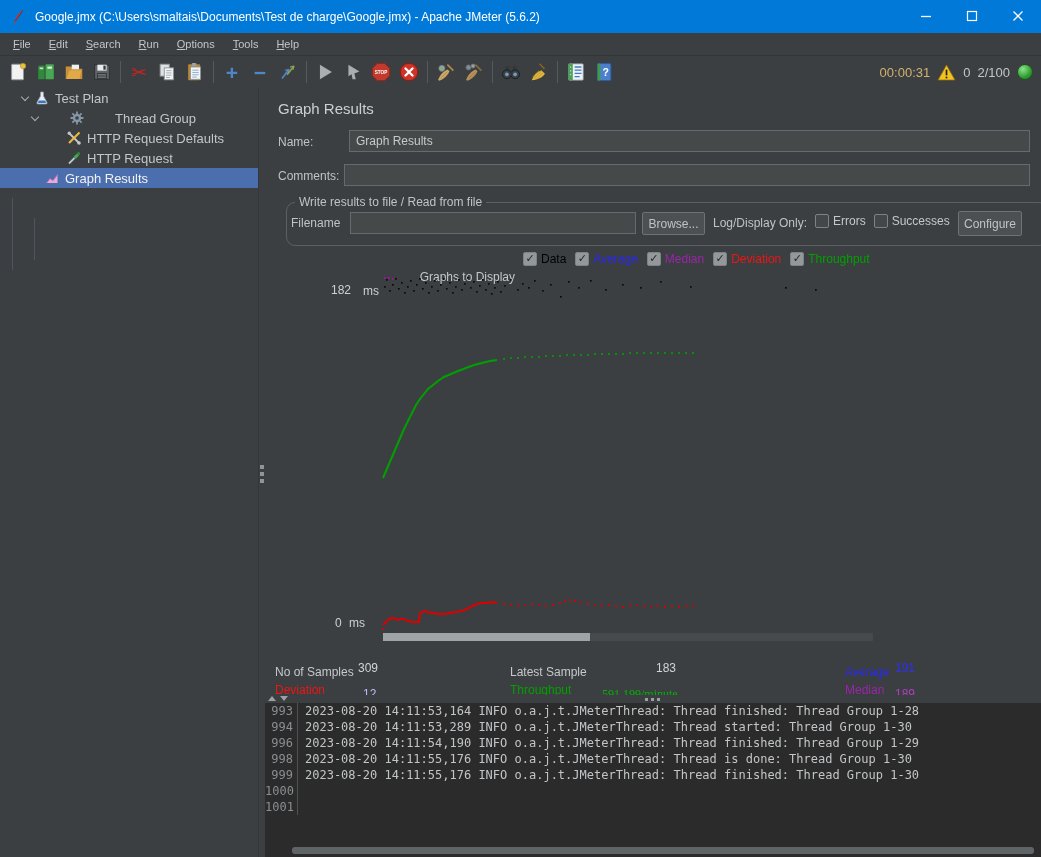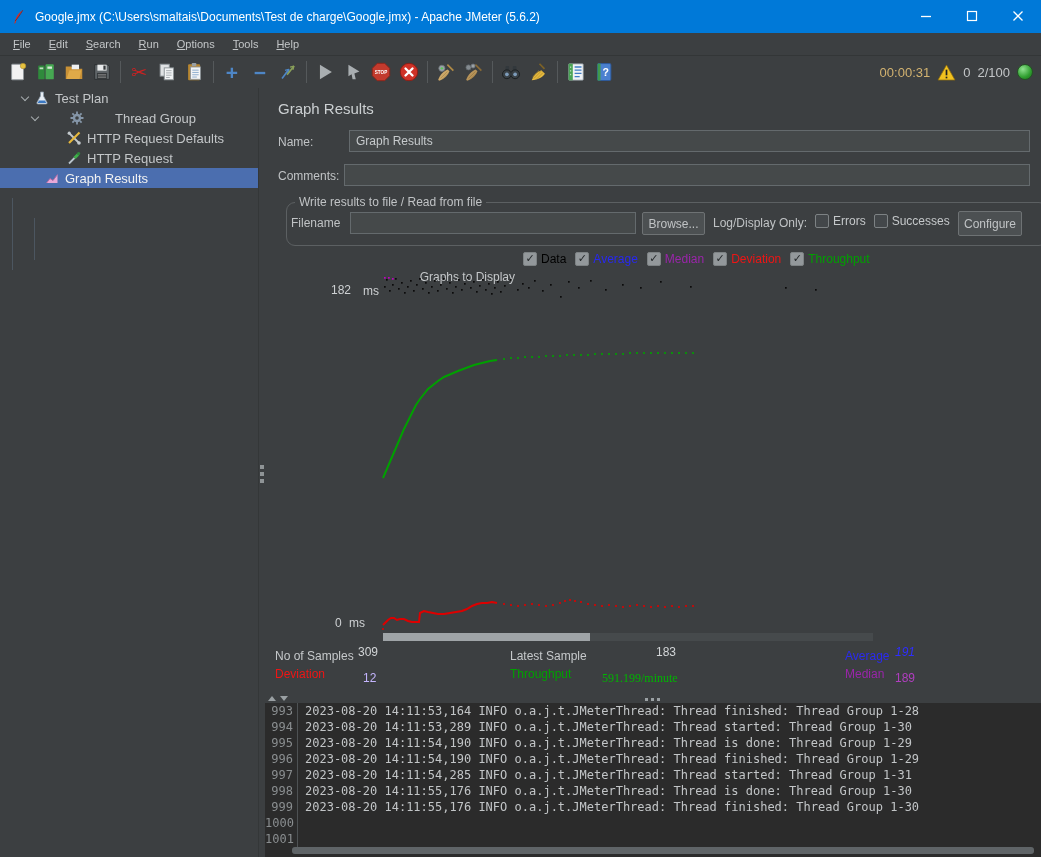--- a/index.html
+++ b/index.html
@@ -58,21 +58,21 @@
   .graphs-label{position:absolute;left:120px;top:2px;width:130px;text-align:right;font-size:12px;color:#c5c8ca;margin-top:18px;}
   .graph-cbs{position:absolute;left:258px;top:1px;display:flex;gap:9px;align-items:center;height:16px;}
   
   .graph-area{position:absolute;left:0;top:187px;width:776px;height:370px;}
   #chart-svg{position:absolute;left:5px;top:0;}
   .axis-label{position:absolute;font-size:12px;color:#ced1d3;}
   .h-scroll{position:absolute;left:118px;top:545px;width:490px;height:8px;background:#464a4c;}
   .h-scroll .thumb{position:absolute;left:0;top:0;width:207px;height:8px;background:#9fa4a7;}
   
   .stats{position:absolute;left:0;top:557px;right:0;height:46px;font-size:12px;}
-  .stat{position:absolute;white-space:nowrap;}
+  .stat{position:absolute;white-space:nowrap;margin-top:16px;}
   
   .h-splitter{position:absolute;left:0;top:607px;right:0;height:8px;background:#3c3f41;}
   .tri-up{position:absolute;left:3px;top:1px;width:0;height:0;border-left:4px solid transparent;border-right:4px solid transparent;border-bottom:5px solid #9aa0a3;}
   .tri-down{position:absolute;left:15px;top:1px;width:0;height:0;border-left:4px solid transparent;border-right:4px solid transparent;border-top:5px solid #9aa0a3;}
   .dots3{position:absolute;left:380px;top:3px;display:flex;gap:3px;}
   .dots3 i{width:3px;height:3px;background:#9aa0a3;display:block;}
   
   .log-panel{position:absolute;left:0;top:615px;right:0;bottom:0;background:#2b2b2b;font-family:"DejaVu Sans Mono","Liberation Mono",monospace;font-size:12px;overflow:hidden;}
   .log-line{height:16px;line-height:16px;display:flex;white-space:pre;}
   .log-num{width:28px;flex:none;text-align:right;color:#8a8e90;padding-right:4px;border-right:1px solid #4e5254;margin-right:7px;}
@@ -582,21 +582,21 @@
   <div class="h-scroll">
     <div class="thumb"></div>
   </div>
 
   <div class="stats" id="stats">
       <div class="stat" style="left: 10px; top: 4px; color: rgb(198, 201, 203);">No of Samples</div>
       <div class="stat" style="left: 93px; top: 0px; color: rgb(210, 213, 215);">309</div>
       <div class="stat" style="left: 245px; top: 4px; color: rgb(198, 201, 203);">Latest Sample</div>
       <div class="stat" style="left: 391px; top: 0px; color: rgb(210, 213, 215);">183</div>
       <div class="stat" style="left: 580px; top: 4px; color: rgb(42, 42, 240);">Average</div>
-      <div class="stat" style="left: 630px; top: 0px; color: rgb(46, 46, 255); font-style: italic;">191</div>
+      <div class="stat" style="left: 630px; top: 0px; color: rgb(46, 46, 255);">191</div>
       <div class="stat" style="left: 10px; top: 22px; color: rgb(238, 21, 21);">Deviation</div>
       <div class="stat" style="left: 98px; top: 26px; color: #c4b5fd;">12</div>
       <div class="stat" style="left: 245px; top: 22px; color: rgb(0, 160, 0);">Throughput</div>
       <div class="stat" style="left: 337px; top: 26px; color: rgb(0, 180, 0); font-family: Liberation Serif, serif;">591.199/minute</div>
       <div class="stat" style="left: 580px; top: 22px; color: rgb(154, 37, 170);">Median</div>
       <div class="stat" style="left: 630px; top: 26px; color: rgb(177, 62, 192);">189</div>
     </div>
 
   <div class="h-splitter">
     <div class="tri-up"></div>
@@ -605,23 +605,21 @@
         <i></i>
         <i></i>
         <i></i>
       </div>
   </div>
 
   <div class="log-panel" id="log-panel">
 
   <div class="log-line"><span class="log-num">993</span><span class="log-text">2023-08-20 14:11:53,164 INFO o.a.j.t.JMeterThread: Thread finished: Thread Group 1-28</span></div>
       <div class="log-line"><span class="log-num">994</span><span class="log-text">2023-08-20 14:11:53,289 INFO o.a.j.t.JMeterThread: Thread started: Thread Group 1-30</span></div>
-      <div class="log-line"><span class="log-num">995</span><span class="log-text">2023-08-20 14:11:54,190 INFO o.a.j.t.JMeterThread: Thread is done: Thread Group 1-29</span></div>
       <div class="log-line"><span class="log-num">996</span><span class="log-text">2023-08-20 14:11:54,190 INFO o.a.j.t.JMeterThread: Thread finished: Thread Group 1-29</span></div>
-      <div class="log-line"><span class="log-num">997</span><span class="log-text">2023-08-20 14:11:54,285 INFO o.a.j.t.JMeterThread: Thread started: Thread Group 1-31</span></div>
       <div class="log-line"><span class="log-num">998</span><span class="log-text">2023-08-20 14:11:55,176 INFO o.a.j.t.JMeterThread: Thread is done: Thread Group 1-30</span></div>
       <div class="log-line"><span class="log-num">999</span><span class="log-text">2023-08-20 14:11:55,176 INFO o.a.j.t.JMeterThread: Thread finished: Thread Group 1-30</span></div>
       <div class="log-line"><span class="log-num">1000</span></div>
       <div class="log-line"><span class="log-num">1001</span><span class="log-text"></span></div>
       <div class="log-hscroll">
       <div class="thumb"></div>
     </div>
     </div>
 </div>
 

